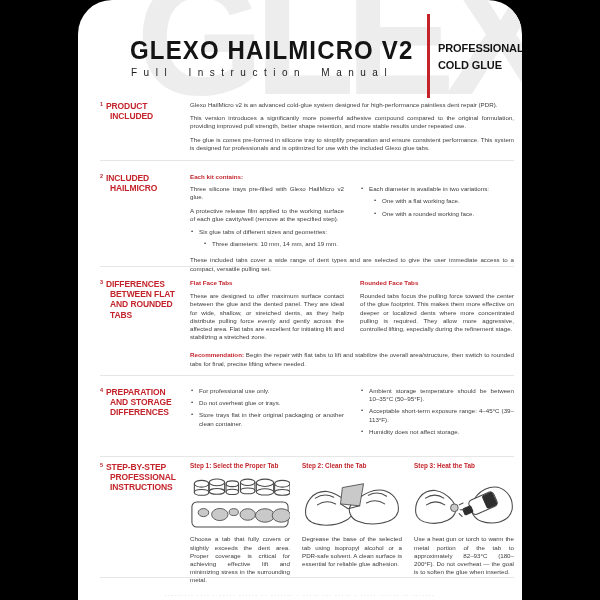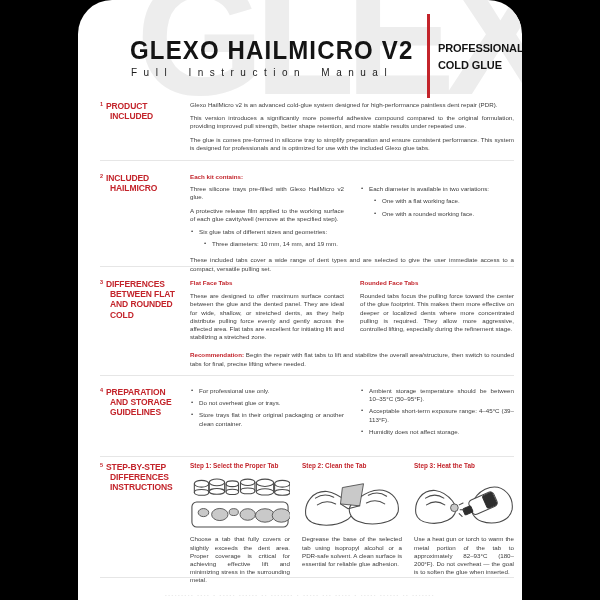--- a/index.html
+++ b/index.html
@@ -100,58 +100,58 @@
           <div class="bullet sub">One with a flat working face.</div>
           <div class="bullet sub">One with a rounded working face.</div>
         </div>
       </div>
       <p style="margin-top:4px">These included tabs cover a wide range of dent types and are selected to give the user immediate access to a compact, versatile pulling set.</p>
     </div>
   </div>
   <div class="divider" style="top:266px"></div>
 
   <div class="section" style="top:279px">
-    <div class="sec-head"><span class="sec-num">3</span><span>DIFFERENCES BETWEEN FLAT AND ROUNDED COLD</span></div>
+    <div class="sec-head"><span class="sec-num">3</span><span>DIFFERENCES BETWEEN FLAT AND ROUNDED TABS</span></div>
     <div class="body">
       <div class="cols2">
         <div>
           <p class="red-b" style="margin-bottom:5px">Flat Face Tabs</p>
           <p>These are designed to offer maximum surface contact between the glue and the dented panel. They are ideal for wide, shallow, or stretched dents, as they help distribute pulling force evenly and gently across the affected area. Flat tabs are excellent for initiating lift and stabilizing a stretched zone.</p>
         </div>
         <div>
           <p class="red-b" style="margin-bottom:5px">Rounded Face Tabs</p>
           <p>Rounded tabs focus the pulling force toward the center of the glue footprint. This makes them more effective on deeper or localized dents where more concentrated pulling is required. They allow more aggressive, controlled lifting, especially during the refinement stage.</p>
         </div>
       </div>
       <p style="margin-top:5px"><span class="red-b">Recommendation:</span> <span>Begin the repair with flat tabs to lift and stabilize the overall area/structure, then switch to rounded tabs for final, precise lifting where needed.</span></p>
     </div>
   </div>
   <div class="divider" style="top:375px"></div>
 
   <div class="section" style="top:387px">
-    <div class="sec-head"><span class="sec-num">4</span><span>PREPARATION AND STORAGE GUIDELINES</span></div>
+    <div class="sec-head"><span class="sec-num">4</span><span>PREPARATION AND STORAGE DIFFERENCES</span></div>
     <div class="body">
       <div class="cols2">
         <div>
           <div class="bullet">For professional use only.</div>
           <div class="bullet">Do not overheat glue or trays.</div>
           <div class="bullet">Store trays flat in their original packaging or another clean container.</div>
         </div>
         <div>
           <div class="bullet">Ambient storage temperature should be between 10–35°C (50–95°F).</div>
           <div class="bullet">Acceptable short-term exposure range: 4–45°C (39–113°F).</div>
           <div class="bullet">Humidity does not affect storage.</div>
         </div>
       </div>
     </div>
   </div>
   <div class="divider" style="top:456px"></div>
 
   <div class="section" style="top:462px">
-    <div class="sec-head"><span class="sec-num">5</span><span>STEP-BY-STEP DIFFERENCES INSTRUCTIONS</span></div>
+    <div class="sec-head"><span class="sec-num">5</span><span>STEP-BY-STEP PROFESSIONAL INSTRUCTIONS</span></div>
     <div class="body">
       <div class="steps">
 
         <div>
           <p class="step-title">Step 1: Select the Proper Tab</p>
           <svg class="illus" width="100" height="54" viewBox="0 0 104 56">
             <g>
               <ellipse class="fl" cx="12" cy="9" rx="7.5" ry="3.5"></ellipse>
                 <path class="ln" d="M4.5 9 V18 M19.5 9 V18"></path>
                 <ellipse class="fl" cx="12" cy="18" rx="7.5" ry="3"></ellipse>

